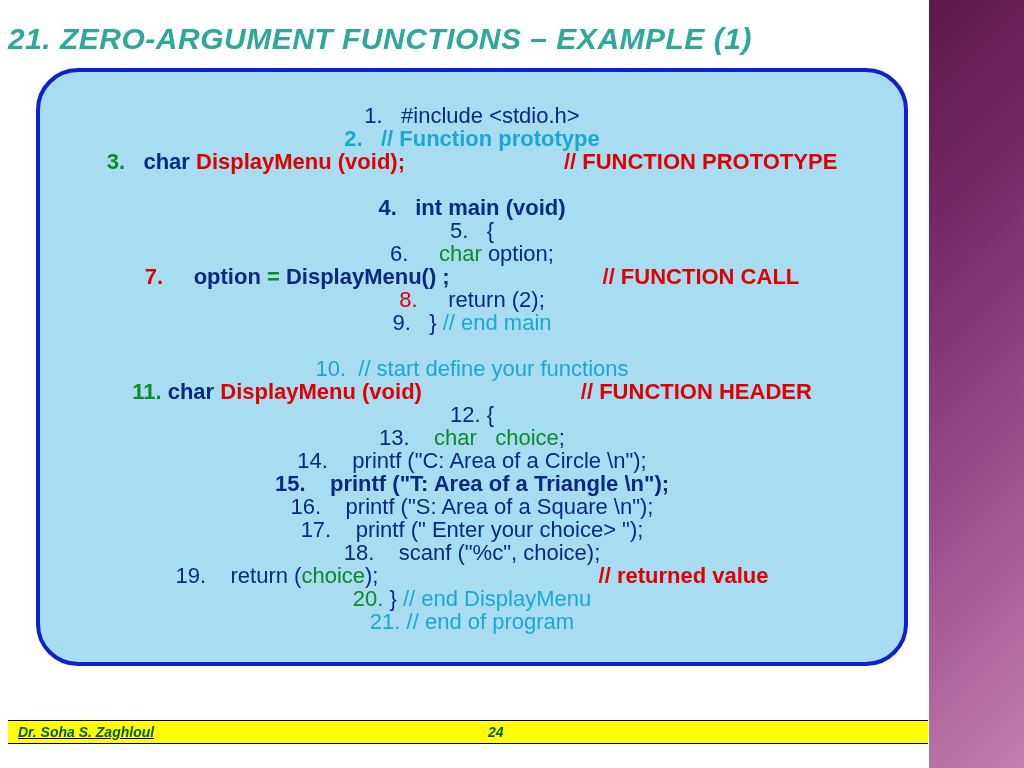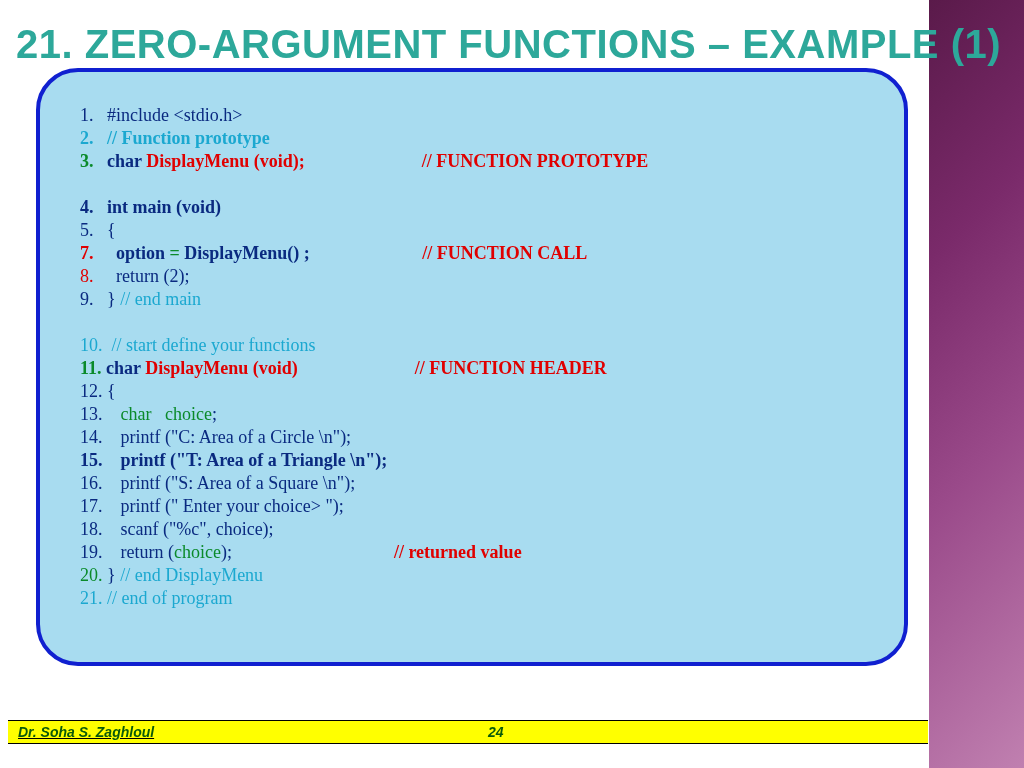--- a/index.html
+++ b/index.html
@@ -15,42 +15,44 @@
   position: absolute;
   right: 0;
   top: 0;
   width: 95px;
   height: 768px;
   background: linear-gradient(135deg, #5a1a4a 0%, #7a2a6a 30%, #9a4a8a 60%, #c080b0 100%);
 }
 .title {
   position: absolute;
   top: 22px;
-  left: 16px;
-  font-size: 40px;
+  left: 8px;
+  font-size: 30px;
   font-weight: bold;
   color: #2da89a;
   letter-spacing: 0.5px;
+  font-style: italic;
 }
 .code-box {
   position: absolute;
   top: 68px;
   left: 36px;
   width: 872px;
   height: 598px;
   background: #a8dcf0;
   border: 4px solid #1020d0;
   border-radius: 42px;
   padding: 32px 40px;
 }
 .code-line {
-  font-size: 18px;
+  font-size: 22px;
   line-height: 23px;
-  font-family: Liberation Serif, serif;
+  font-family: Liberation Sans, sans-serif;
   white-space: pre;
+  text-align: center;
 }
 .ln-navy { color: #0a2a80; }
 .ln-cyan { color: #1ba8d0; }
 .ln-green { color: #0a8a2a; }
 .ln-red { color: #e00000; }
 .navy { color: #0a2a80; }
 .cyan { color: #1ba8d0; }
 .green { color: #0a8a2a; }
 .red { color: #e00000; }
 .bold { font-weight: bold; }
@@ -98,20 +100,21 @@
 <div class="code-line bold"><span class="ln-cyan">2.</span><span>   </span><span class="cyan">// Function prototype</span></div>
 
 <div class="code-line bold"><span class="ln-green">3.</span><span>   </span><span class="navy">char</span><span class="red"> DisplayMenu (void);</span><span>                          </span><span class="red">// FUNCTION PROTOTYPE</span></div>
 
 <div class="spacer"></div>
 
 <div class="code-line bold"><span class="ln-navy">4.</span><span>   </span><span class="navy">int main (void)</span></div>
 
 <div class="code-line"><span class="ln-navy">5.</span><span>   </span><span class="navy">{</span></div>
 
+<div class="code-line"><span class="ln-navy">6.</span><span>     </span><span class="green">char</span><span class="navy"> option</span><span class="navy">;</span></div>
 
 <div class="code-line bold"><span class="ln-red">7.</span><span>     </span><span class="navy">option</span><span class="green"> = </span><span class="navy">DisplayMenu() ;</span><span>                         </span><span class="red">// FUNCTION CALL</span></div>
 
 <div class="code-line"><span class="ln-red">8.</span><span>     </span><span class="navy">return (2);</span></div>
 
 <div class="code-line"><span class="ln-navy">9.</span><span>   </span><span class="navy">}</span><span class="cyan"> // end main</span></div>
 
 <div class="spacer"></div>
 
 <div class="code-line"><span class="ln-cyan">10.</span><span>  </span><span class="cyan">// start define your functions</span></div>

